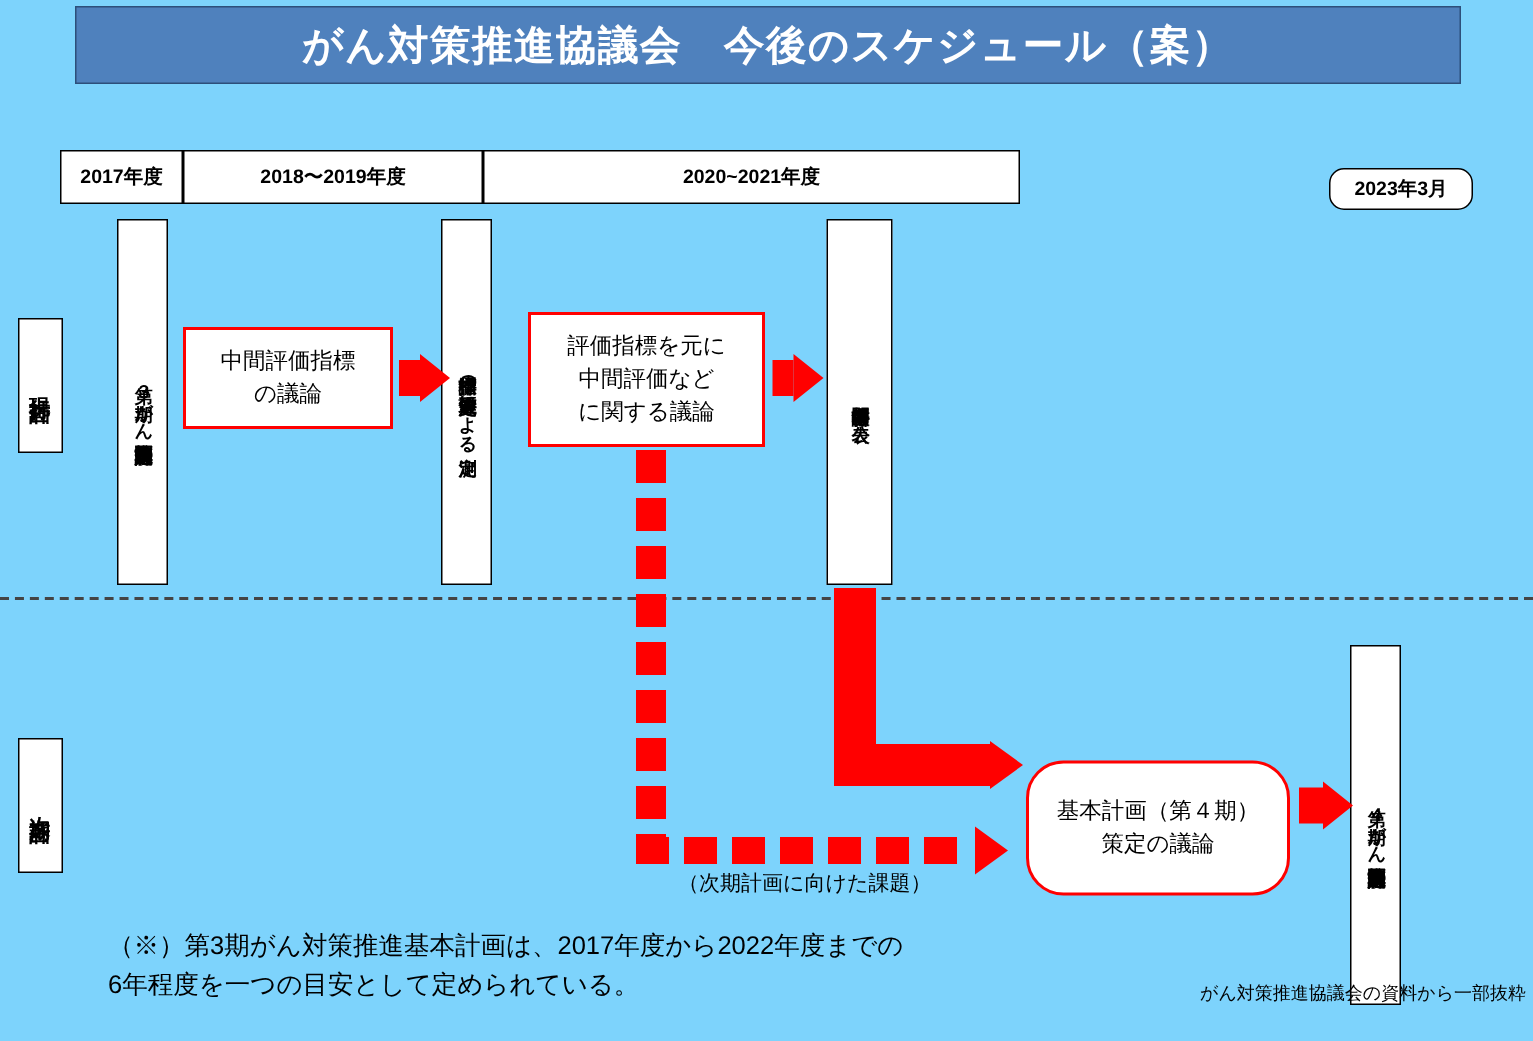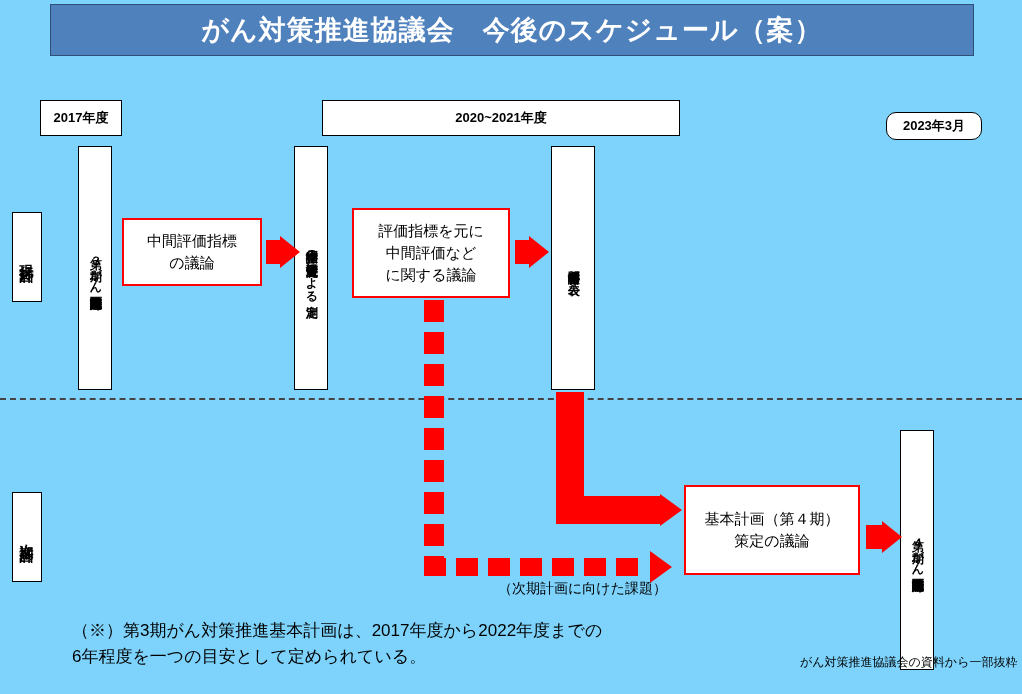--- a/index.html
+++ b/index.html
@@ -161,20 +161,23 @@
 
 <div id="page">
 
   <div class="title-bar">
     <span class="title-text">がん対策推進協議会　今後のスケジュール（案）</span>
   </div>
 
   <div class="tl-cell" style="left:40px; top:100px; width:82px; height:36px;">
     <span>2017年度</span>
   </div>
+  <div class="tl-cell" style="left:122px; top:100px; width:200px; height:36px;">
+    <span>2018〜2019年度</span>
+  </div>
   <div class="tl-cell" style="left:322px; top:100px; width:358px; height:36px;">
     <span>2020~2021年度</span>
   </div>
   <div class="tl-cell" style="left:886px; top:112px; width:96px; height:28px;border-radius:10px;">
     <span>2023年3月</span>
   </div>
 
   <div class="side-label" style="left:12px; top:212px; width:30px; height:90px;">
     <span>現行計画</span>
   </div>
@@ -202,21 +205,21 @@
     <span>中間評価指標
 の議論</span>
   </div>
 
   <div class="rbox" style="left:352px; top:208px; width:158px; height:90px;">
     <span>評価指標を元に
 中間評価など
 に関する議論</span>
   </div>
 
-  <div class="rbox" style="left:684px; top:485px; width:176px; height:90px;">
+  <div class="rbox" style="left:684px; top:507px; width:176px; height:90px;border-radius:25px;">
     <span>基本計画（第４期）
 策定の議論</span>
   </div>
 
   <div>
     <div class="arrow-body" style="left:266px; top:240px; width:14px; height:24px;"></div>
     <div class="arrow-head" style="left:280px; top:236px;"></div>
   </div>
 
   <div>
@@ -250,21 +253,21 @@
     <div class="dotted-seg" style="left:616px; top:558px; width:22px; height:18px;"></div>
     <div class="arrow-head" style="left:650px; top:551px; border-top-width:16px; border-bottom-width:16px; border-left-width:22px;"></div>
   </div>
 
   <div>
     <div class="elbow-v" style="left:556px; top:392px; width:28px; height:132px;"></div>
     <div class="elbow-h" style="left:556px; top:496px; width:104px; height:28px;"></div>
     <div class="arrow-head" style="left:660px; top:494px; border-top-width:16px; border-bottom-width:16px; border-left-width:22px;"></div>
   </div>
 
-  <div class="annot" style="left:452px; top:580px;margin-left:46px;">
+  <div class="annot" style="left:452px; top:580px;">
     <span>（次期計画に向けた課題）</span>
   </div>
 
   <div class="note" style="left:72px; top:618px; width:620px;">（※）第3期がん対策推進基本計画は、2017年度から2022年度までの
 6年程度を一つの目安として定められている。</div>
 
   <div class="caption-small" style="left:800px; top:654px;text-align:right;">がん対策推進協議会の資料から一部抜粋</div>
 
 </div>
 

